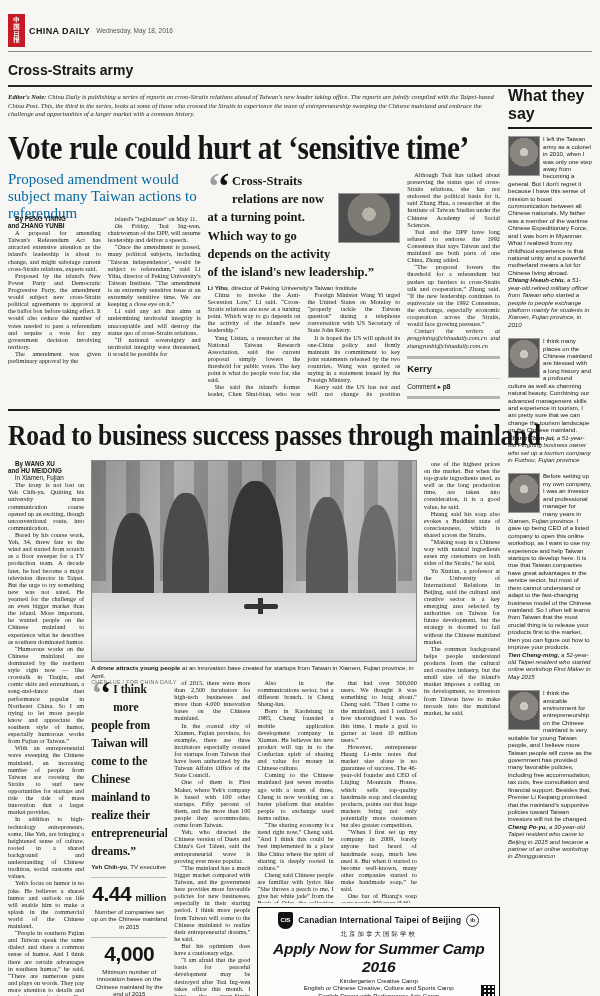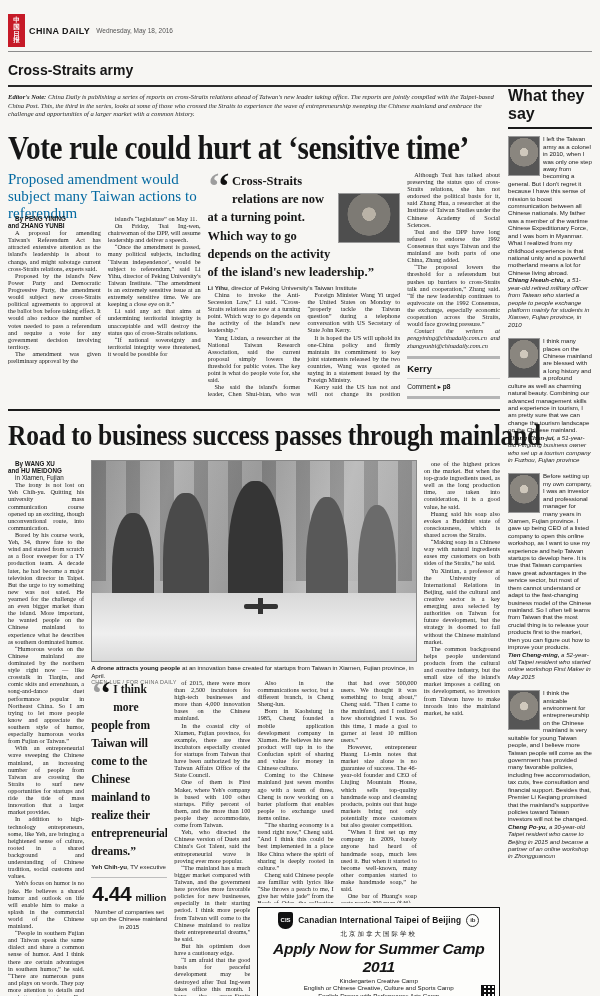--- a/index.html
+++ b/index.html
@@ -248,20 +248,24 @@
         <div class="a2colA">
           <div class="pq2">
             <span class="bigq"><em class="g">‘</em><em class="k">‘</em></span>
             <span class="pq2-text">I think more people from Taiwan will come to the Chinese mainland to realize their entrepreneurial dreams.”</span>
             <p class="pq-attr"><b>Yeh Chih-yu</b><span>, TV executive</span></p>
           </div>
           <div class="stat">
             <div><span class="stat-num">4.44</span> <span class="stat-unit">million</span></div>
             <div class="stat-label">Number of companies set up on the Chinese mainland in 2015</div>
           </div>
+          <div class="stat">
+            <div><span class="stat-num">4,000</span></div>
+            <div class="stat-label">Minimum number of innovation bases on the Chinese mainland by the end of 2015</div>
+          </div>
 
         </div>
 
         <div class="a2colB newscol">
           <div>
               <p class="bp">of 2015, there were more than 2,500 incubators for high-tech businesses and more than 4,000 innovation bases on the Chinese mainland.</p>
               <p class="bp">In the coastal city of Xiamen, Fujian province, for example, there are three incubators especially created for startups from Taiwan that have been authorized by the Taiwan Affairs Office of the State Council.</p>
               <p class="bp">One of them is First Maker, where Yeh's company is based with 100 other startups. Fifty percent of them, and the more than 100 people they accommodate, come from Taiwan.</p>
               <p class="bp">Yeh, who directed the Chinese version of Duets and China's Got Talent, said the entrepreneurial wave is proving ever more popular.</p>
               <p class="bp">“The mainland has a much bigger market compared with Taiwan, and the government here provides more favorable policies for new businesses, especially in their starting period. I think more people from Taiwan will come to the Chinese mainland to realize their entrepreneurial dreams,” he said.</p>
@@ -299,21 +303,21 @@
             </div>
         </div>
 
         <div class="ad">
           <div class="ad-top">
             <div class="ad-shield">CIS</div>
             <div class="ad-name">Canadian International Taipei of Beijing</div>
             <div class="ad-ib">ib</div>
           </div>
           <div class="ad-cn">北京加拿大国际学校</div>
-          <div class="ad-head">Apply Now for Summer Camp 2011</div>
+          <div class="ad-head">Apply Now for Summer Camp 2016</div>
           <div class="ad-lines">
               <p class="bp">Kindergarten Creative Camp</p>
               <p class="bp">English or Chinese Creative, Culture and Sports Camp</p>
               <p class="bp">English Drama with Performance Arts Camp</p>
             </div>
 
           <div class="qr"></div>
         </div>
       </div>
     </div>

